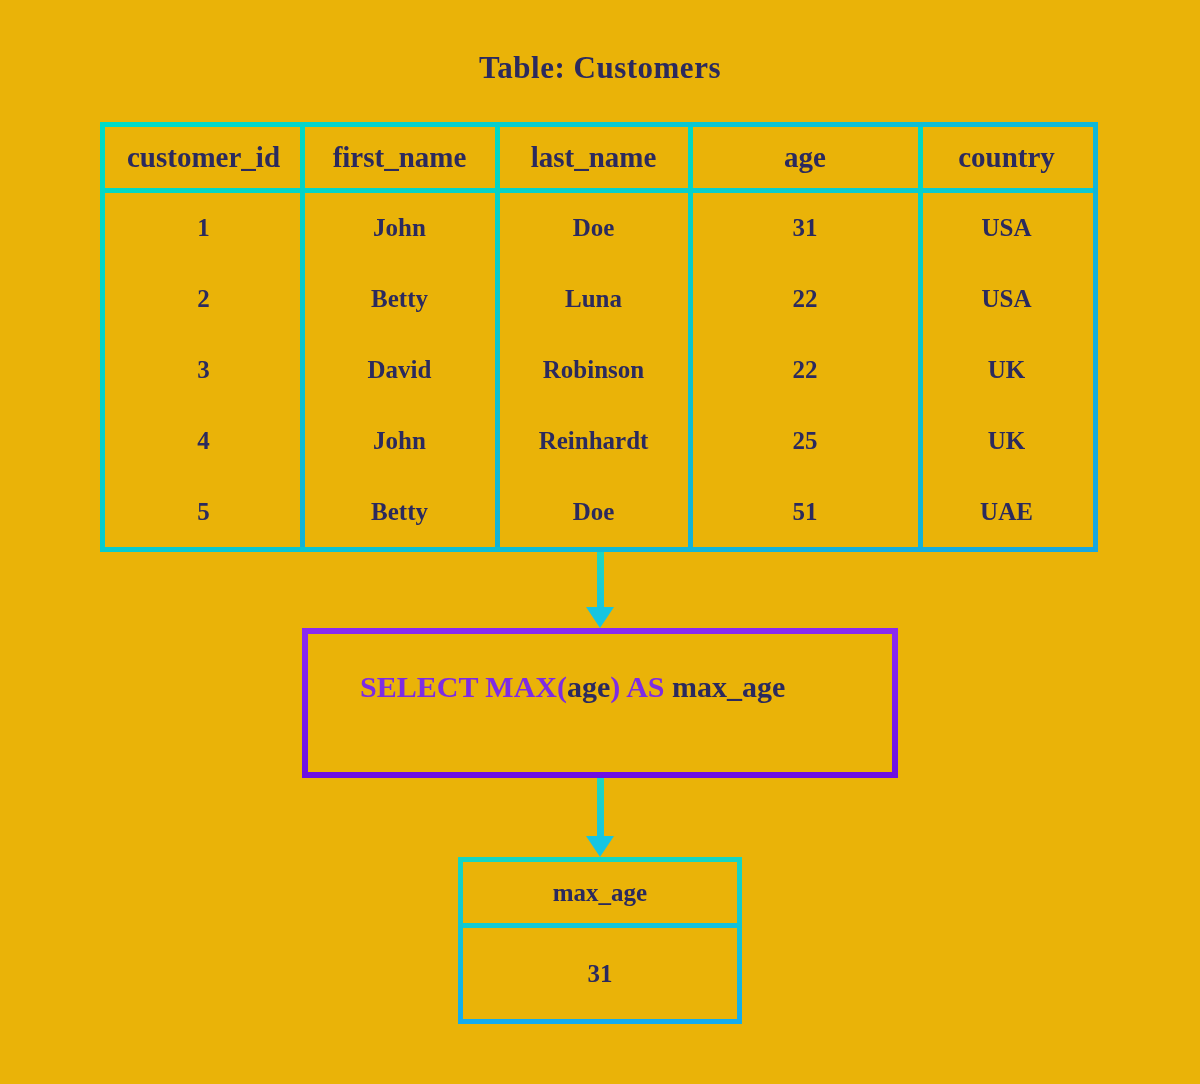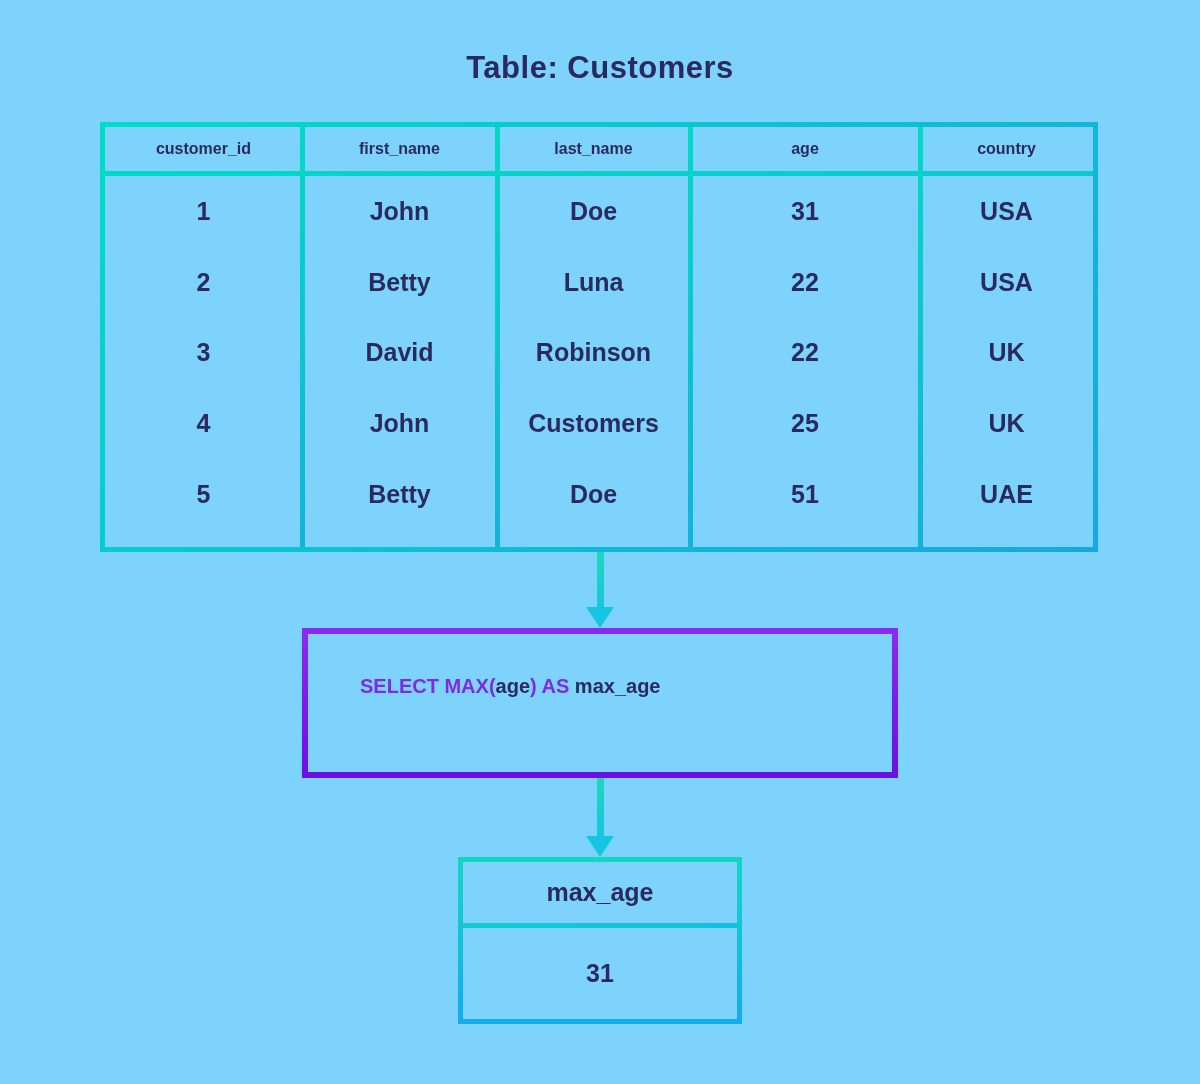--- a/index.html
+++ b/index.html
@@ -1,40 +1,40 @@
 <!DOCTYPE html>
 <html><head>
 <meta charset="utf-8">
 <style>
   html,body{margin:0;padding:0;background:#ffffff;}
   .canvas{
     position:relative;
     width:1200px;height:1084px;
-    background:#7dd3fc;
-    font-family:Liberation Sans, sans-serif;
+    background:#eab308;
+    font-family:Liberation Serif, serif;
     font-weight:bold;
     color:#2b2a5e;
     overflow:hidden;
   }
   
   .page-title{
     position:absolute;top:50px;left:0;width:1200px;
     text-align:center;font-size:31px;letter-spacing:0.5px;
   }
   
   .customers-table{
     position:absolute;left:100px;top:122px;width:998px;height:430px;
     box-sizing:border-box;
     border:5px solid transparent;
     border-image:linear-gradient(135deg,#00dcc6,#18a7e0) 1;
   }
   .thead{
-    height:44px;display:grid;
+    height:61px;display:grid;
     grid-template-columns:197px 195px 193px 230px 173px;
-    align-items:center;text-align:center;font-size:16px;
+    align-items:center;text-align:center;font-size:29px;
   }
   .hdiv{height:5px;background:linear-gradient(90deg,#01d9c4,#0cc8d2);}
   .tbody{height:354px;display:flex;flex-direction:column;}
   .trow{
     flex:1;display:grid;
     grid-template-columns:197px 195px 193px 230px 173px;
     align-items:center;text-align:center;font-size:25px;
   }
   .vsep{
     position:absolute;top:0;bottom:0;width:5px;
@@ -56,21 +56,21 @@
     border-right:14px solid transparent;
     border-top:21px solid #15c5e2;
   }
   
   .query-box{
     position:absolute;left:302px;top:628px;width:596px;height:150px;
     box-sizing:border-box;
     border:6px solid transparent;
     border-image:linear-gradient(180deg,#8a2af2,#6d11e2) 1;
     padding:28px 0 0 52px;
-    font-size:20px;line-height:49px;
+    font-size:30px;line-height:49px;
   }
   .sql-line{white-space:pre;}
   .kw{color:#7d2ce4;}
   .plain{color:#2b2a5e;}
   
   .result-table{
     position:absolute;left:458px;top:857px;width:284px;height:167px;
     box-sizing:border-box;
     border:5px solid transparent;
     border-image:linear-gradient(180deg,#14d6c3,#13acee) 1;
@@ -120,21 +120,21 @@
       <div class="trow">
         <div>3</div>
         <div>David</div>
         <div>Robinson</div>
         <div>22</div>
         <div>UK</div>
       </div>
       <div class="trow">
         <div>4</div>
         <div>John</div>
-        <div>Customers</div>
+        <div>Reinhardt</div>
         <div>25</div>
         <div>UK</div>
       </div>
       <div class="trow">
         <div>5</div>
         <div>Betty</div>
         <div>Doe</div>
         <div>51</div>
         <div>UAE</div>
       </div>

